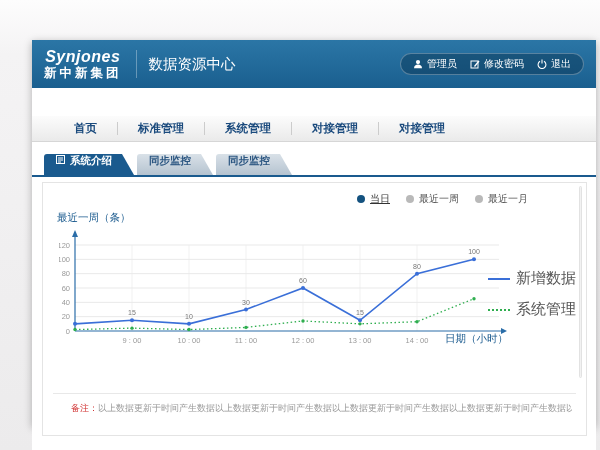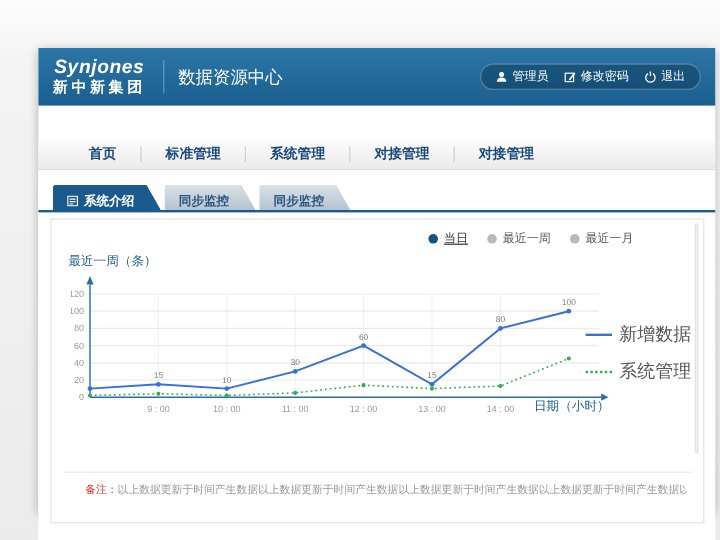--- a/index.html
+++ b/index.html
@@ -27,21 +27,21 @@
   
   .mainnav { height:26px; background:linear-gradient(180deg,#fcfcfc,#eaeaea);
     border-bottom:1px solid #d6d6d6; display:flex; align-items:center; padding-left:22px;margin-top:28px; }
   .nav-item { font-size:11.5px; font-weight:bold; color:#1a4a7d; padding:0 20px; cursor:pointer; }
   .nav-sep { width:1px; height:13px; background:#cccccc; }
 
   
   .content { position:relative; height:311px; padding-top:12px; background:#fff; }
 
   .tabs { display:flex; margin-left:12px; height:21px; align-items:flex-end; }
-  .tab { height:21px; display:flex; align-items:flex-end; gap:5px; font-size:10.5px;
+  .tab { height:21px; display:flex; align-items:flex-start; gap:5px; font-size:10.5px;
     font-weight:bold; padding:0 22px 0 12px; cursor:pointer;
     clip-path:polygon(0 0, calc(100% - 12px) 0, 100% 100%, 0 100%);
     border-radius:3px 0 0 0; }
   .tab.active { background:#1a5a8e; color:#fff; }
   .tab.inactive { background:linear-gradient(180deg,#d9e1e8,#b5c3d0); color:#2a5580; margin-left:3px; }
   .tab-underline { height:2px; background:#1a5a8e; }
 
   .panel { margin:5px 9px 0 10px; border:1px solid #e4e4e4; position:relative; height:254px; background:#fff; }
 
   .radio-row { position:absolute; top:9px; right:58px; display:flex; gap:16px;

